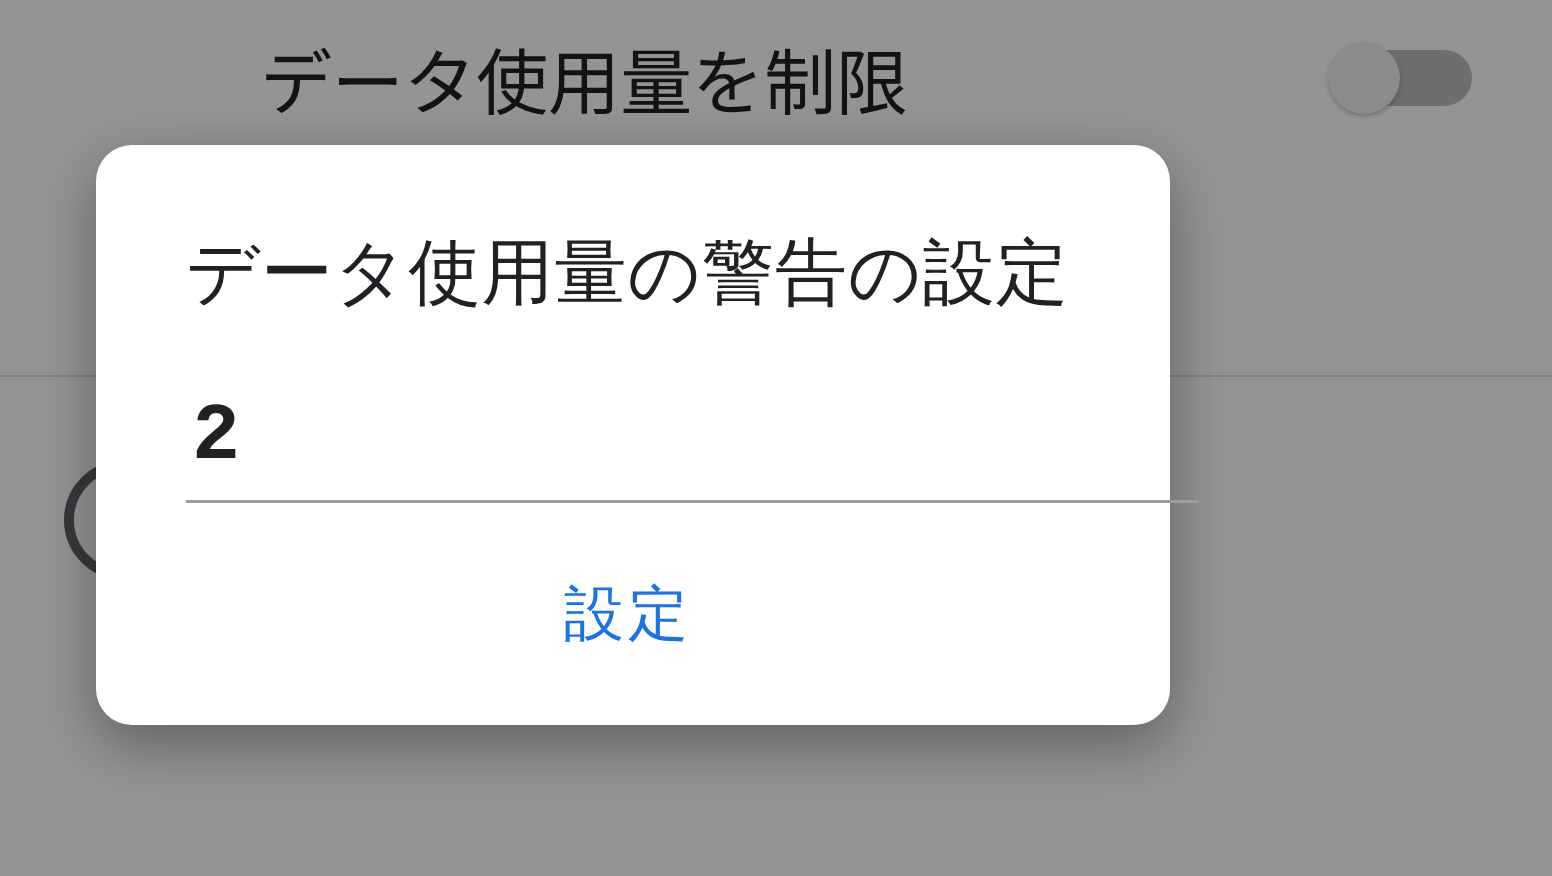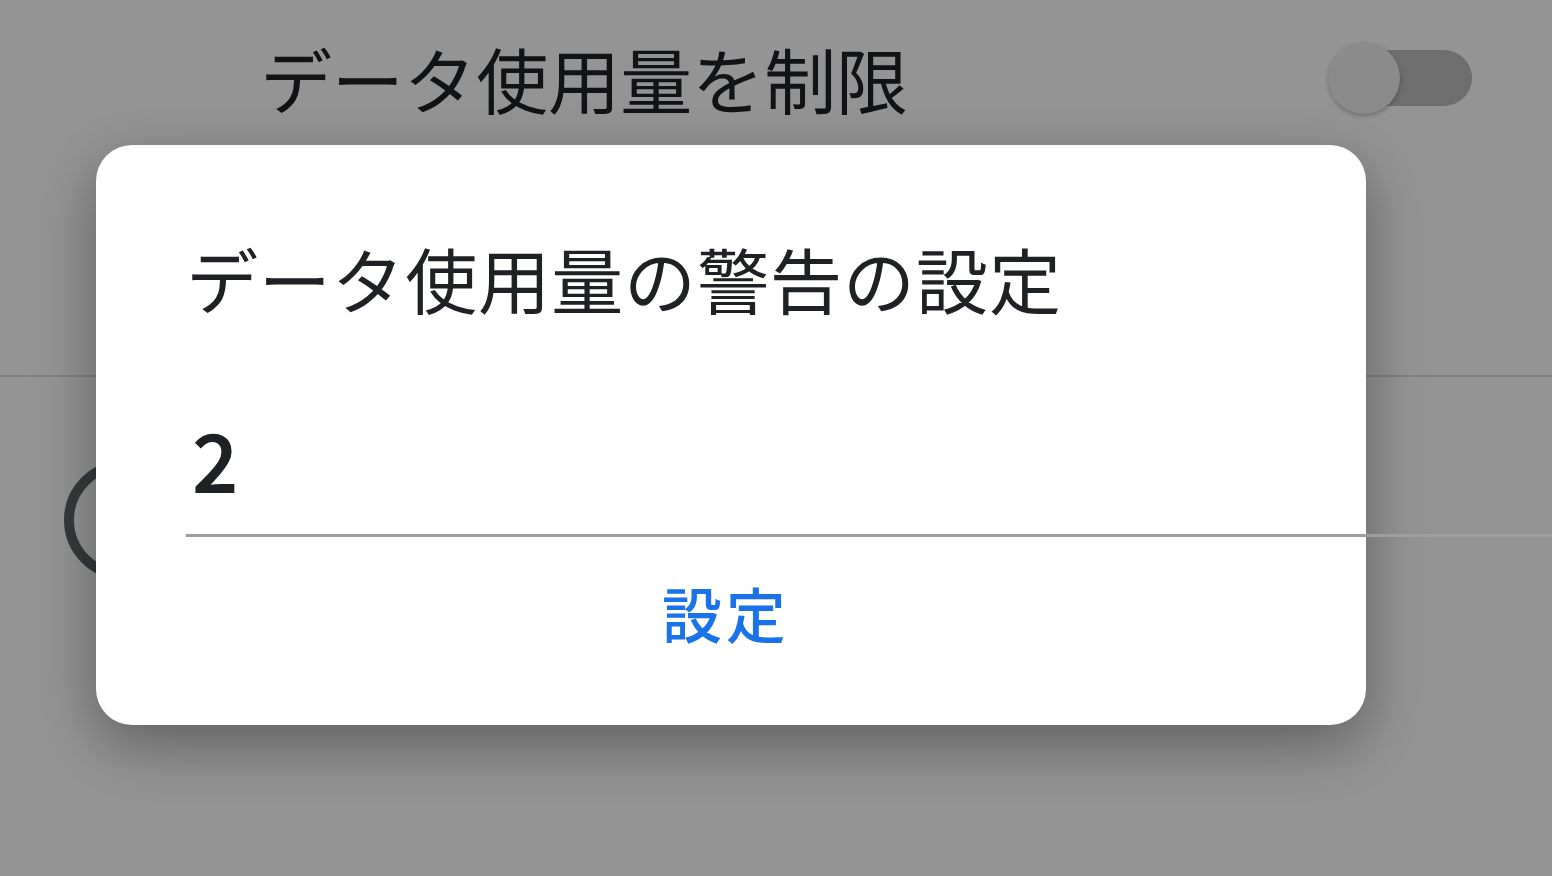--- a/index.html
+++ b/index.html
@@ -25,25 +25,25 @@
                    border-radius: 50%; flex: none; margin-top: 30px;
                    position: relative; }
     .bg-sub-text { font-size: 56px; color: #5f6368; line-height: 1.6;
                    margin-left: 80px; letter-spacing: 2px; }
 
     
     .scrim { position: absolute; inset: 0; background: rgba(0,0,0,.42); }
 
     
     .dialog { position: absolute; left: 96px; top: 145px;
-              width: 1270px; height: 580px;
+              width: 1074px; height: 580px;
               background: #ffffff; border-radius: 36px;
               box-shadow: 0 20px 60px rgba(0,0,0,.35);
               padding: 80px 90px 40px 90px;
-              display: flex; flex-direction: column; }
+              display: flex; flex-direction: column; font-family: Liberation Mono, monospace; }
     .dialog-title { font-size: 72px; color: #202124; letter-spacing: 1px;
                     margin-bottom: 70px; }
     .input-row { display: flex; align-items: flex-end; }
     .value-input { flex: 0 0 780px; font-size: 80px; font-weight: 600;
                    color: #202124; border: none; outline: none;
                    border-bottom: 3px solid #9e9e9e;
                    padding: 0 0 18px 6px; background: transparent;
                    font-family: inherit; }
     .dialog-actions { margin-top: auto; display: flex;
                       justify-content: center; padding-right: 10px;

